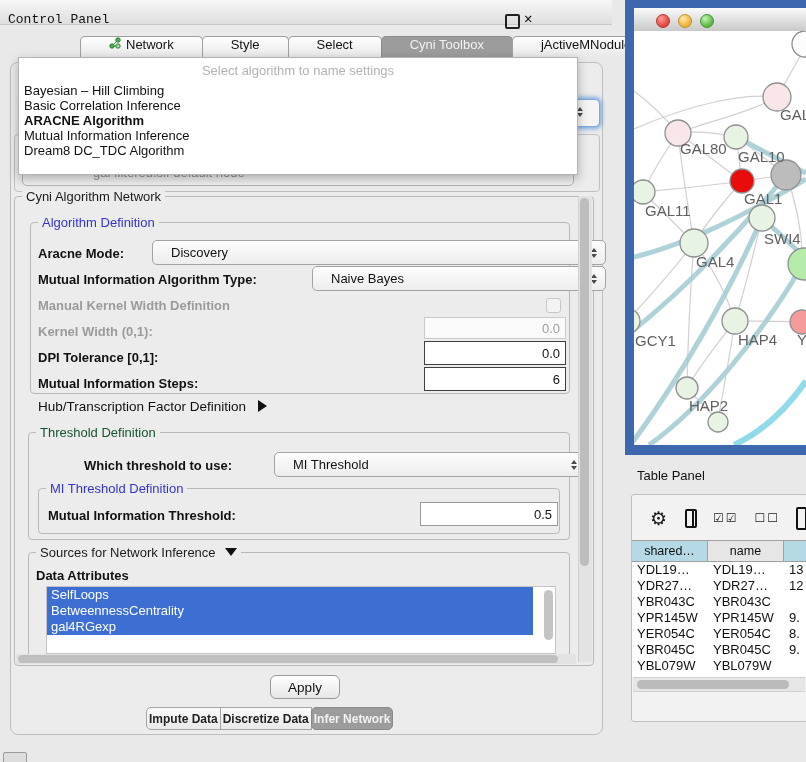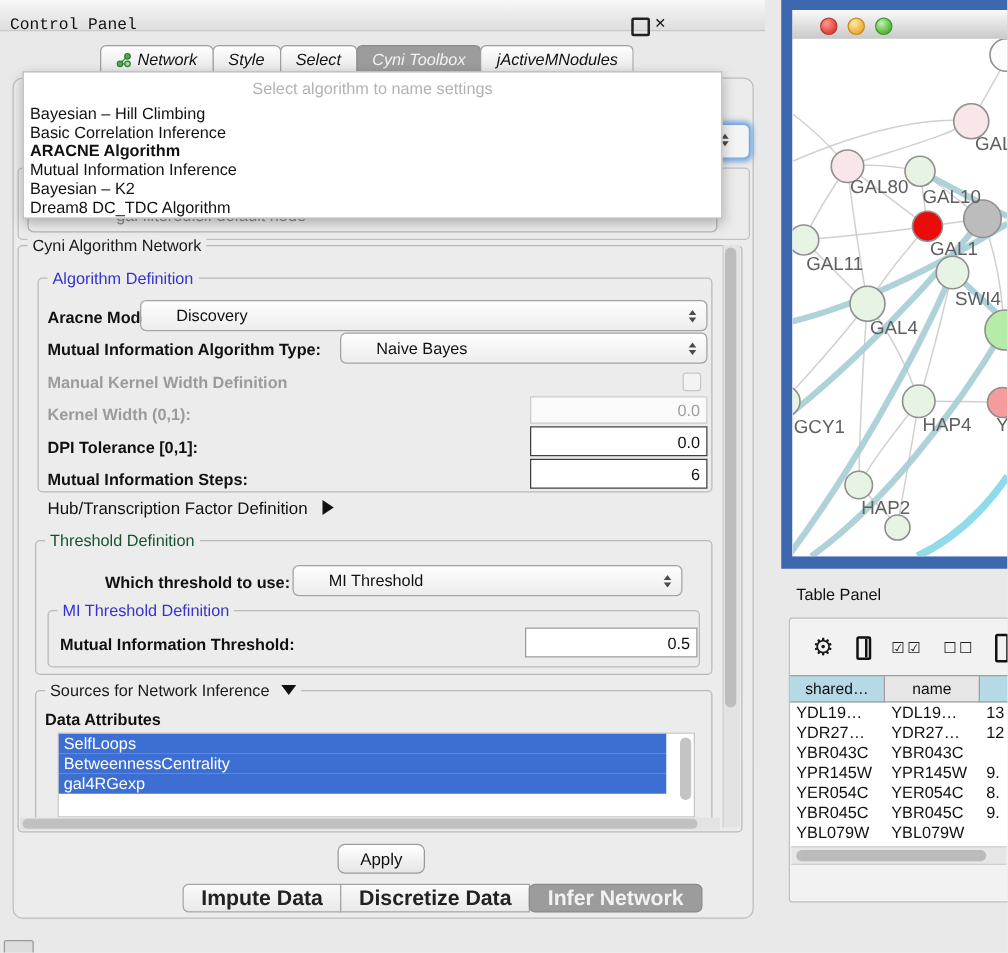--- a/index.html
+++ b/index.html
@@ -9,22 +9,22 @@
 
   
   .cp-titlebar{left:0;top:8;width:612px;height:24px;
     background:linear-gradient(#F7F7F7,#DEDEDE);border-bottom:1px solid #C9C9C9;font-family:Liberation Mono, monospace;}
   .cp-title{left:8px;top:12px;font-size:13px;color:#111;}
   .float-box{left:505px;top:14px;width:11px;height:11px;border:2px solid #222;border-radius:2px;background:transparent;}
   .close-x{left:524px;top:10px;font-size:14px;font-weight:bold;color:#111;}
 
   .tabbar{left:80px;top:36px;height:23px;display:flex;}
   .tab{height:21px;border:1px solid #9F9F9F;border-bottom:none;border-radius:5px 5px 0 0;
-    background:linear-gradient(#FEFEFE,#E7E7E7);padding:0 12px;display:flex;align-items:center;
-    gap:5px;font-size:13px;color:#111;margin-right:-1px;font-style:italic;}
+    background:linear-gradient(#FEFEFE,#E7E7E7);padding:0 28px;display:flex;align-items:flex-start;
+    gap:5px;font-size:13px;color:#111;margin-right:-1px;}
   .tab.active{background:#9C9C9C;color:#F2F2F2;border-color:#8A8A8A;}
 
   .cp-box{left:10px;top:62px;width:591px;height:671px;background:#ECECEC;
     border:1px solid #BDBDBD;border-radius:8px;}
 
   
   .combo-behind{left:24px;top:99px;width:574px;height:26px;border:1px solid #7AA9DC;
     border-radius:5px;background:#F4F4F4;box-shadow:0 0 4px 2px rgba(90,150,220,.75);}
   .group-behind{left:14px;top:134px;width:584px;height:56px;border:1px solid #C0C0C0;border-radius:4px;}
   .combo2-behind{left:22px;top:158px;width:552px;height:28px;border:1px solid #B5B5B5;border-radius:5px;
@@ -40,21 +40,21 @@
   
   .groupbox{border:1px solid #B9B9B9;border-radius:4px;position:absolute;}
   .legend{position:absolute;background:#ECECEC;padding:0 4px;font-size:13px;line-height:13px;}
   .legend.blue{color:#3333CC;}
   .legend.green{color:#14532d;}
 
   .flabel{position:absolute;font-size:13px;font-weight:bold;color:#111;}
   .flabel.dis{color:#9B9B9B;}
   .combo{position:absolute;border:1px solid #A3A3A3;border-radius:5px;
     background:linear-gradient(#FDFDFD,#EDEDED);font-size:13px;color:#111;
-    display:flex;align-items:center;box-sizing:border-box;padding-left:28px;}
+    display:flex;align-items:center;box-sizing:border-box;padding-left:18px;margin-left:40px;}
   .stepper{margin-left:auto;margin-right:8px;display:flex;flex-direction:column;align-items:center;}
   .stepper .up{width:0;height:0;border-left:3.5px solid transparent;border-right:3.5px solid transparent;
     border-bottom:4.5px solid #4A4A4A;margin-bottom:2px;}
   .stepper .down{width:0;height:0;border-left:3.5px solid transparent;border-right:3.5px solid transparent;
     border-top:4.5px solid #4A4A4A;}
   .field{position:absolute;border:1px solid #3F3F3F;background:#FFFFFF;font-size:13px;color:#111;
     text-align:right;padding:0 5px;box-sizing:border-box;display:flex;align-items:center;justify-content:flex-end;}
   .field.dis{border:1px solid #C9C9C9;background:#FAFAFA;color:#9E9E9E;}
   .checkbox{position:absolute;width:13px;height:13px;border:1px solid #C6C6C6;border-radius:3px;background:#F3F3F3;}
   .tri-right{display:inline-block;width:0;height:0;border-top:6px solid transparent;
@@ -70,22 +70,22 @@
   .vscroll-track{left:578px;top:196px;width:13px;height:466px;background:#E3E3E3;border-left:1px solid #D0D0D0;}
   .vscroll-thumb{left:580px;top:198px;width:9px;height:368px;background:#BDBDBD;border-radius:5px;}
   .hscroll-track{left:16px;top:654px;width:560px;height:10px;background:#E3E3E3;}
   .hscroll-thumb{left:18px;top:655px;width:540px;height:8px;background:#C0C0C0;border-radius:4px;}
 
   .apply-btn{left:270px;top:675px;width:68px;height:22px;border:1px solid #9A9A9A;border-radius:6px;
     background:linear-gradient(#FFFFFF,#E6E6E6);font-size:13.5px;color:#111;
     display:flex;align-items:center;justify-content:center;}
 
   .bottom-tabbar{left:146px;top:707px;height:23px;display:flex;}
-  .btab{height:21px;border:1px solid #A5A5A5;margin-right:-1px;padding:0 14px;display:flex;align-items:center;
-    font-size:17px;font-weight:bold;color:#222;background:linear-gradient(#FAFAFA,#E9E9E9);}
+  .btab{height:21px;border:1px solid #A5A5A5;margin-right:-1px;padding:0 2px;display:flex;align-items:center;
+    font-size:12px;font-weight:bold;color:#222;background:linear-gradient(#FAFAFA,#E9E9E9);}
   .btab:first-child{border-radius:5px 0 0 5px;}
   .btab:last-child{border-radius:0 5px 5px 0;}
   .btab.active{background:#9C9C9C;color:#F2F2F2;border-color:#8A8A8A;border-radius:5px;}
 
   
   .net-frame{left:625px;top:0;width:181px;height:455px;background:#3D68AE;}
   .net-win{left:634px;top:8px;width:172px;height:437px;background:#FFFFFF;}
   .net-titlebar{left:0;top:0;width:172px;height:23px;
     background:linear-gradient(#FAFAFA,#C9C9C9);border-bottom:1px solid #979797;}
   .tl{position:absolute;top:6px;width:12px;height:12px;border-radius:50%;}
@@ -168,21 +168,20 @@
 <div class="abs group-behind"></div>
 <div class="abs combo2-behind">gal filtered.sif default node</div>
 
 <div class="abs dropdown">
   <div class="dd-placeholder">Select algorithm to name settings</div>
   <div id="dd-items">
       <div class="dd-item">Bayesian – Hill Climbing</div>
       <div class="dd-item">Basic Correlation Inference</div>
       <div class="dd-item selected">ARACNE Algorithm</div>
       <div class="dd-item">Mutual Information Inference</div>
-      <div class="dd-item">Bayesian – K2</div>
       <div class="dd-item">Dream8 DC_TDC Algorithm</div>
     </div>
 </div>
 
 <div class="groupbox" style="left:14px;top:196px;width:578px;height:468px;"></div>
 <div class="legend" style="left:22px;top:190px;">Cyni Algorithm Network</div>
 
 <div class="groupbox" style="left:30px;top:222px;width:538px;height:170px;"></div>
 <div class="legend blue" style="left:38px;top:216px;">Algorithm Definition</div>
 

